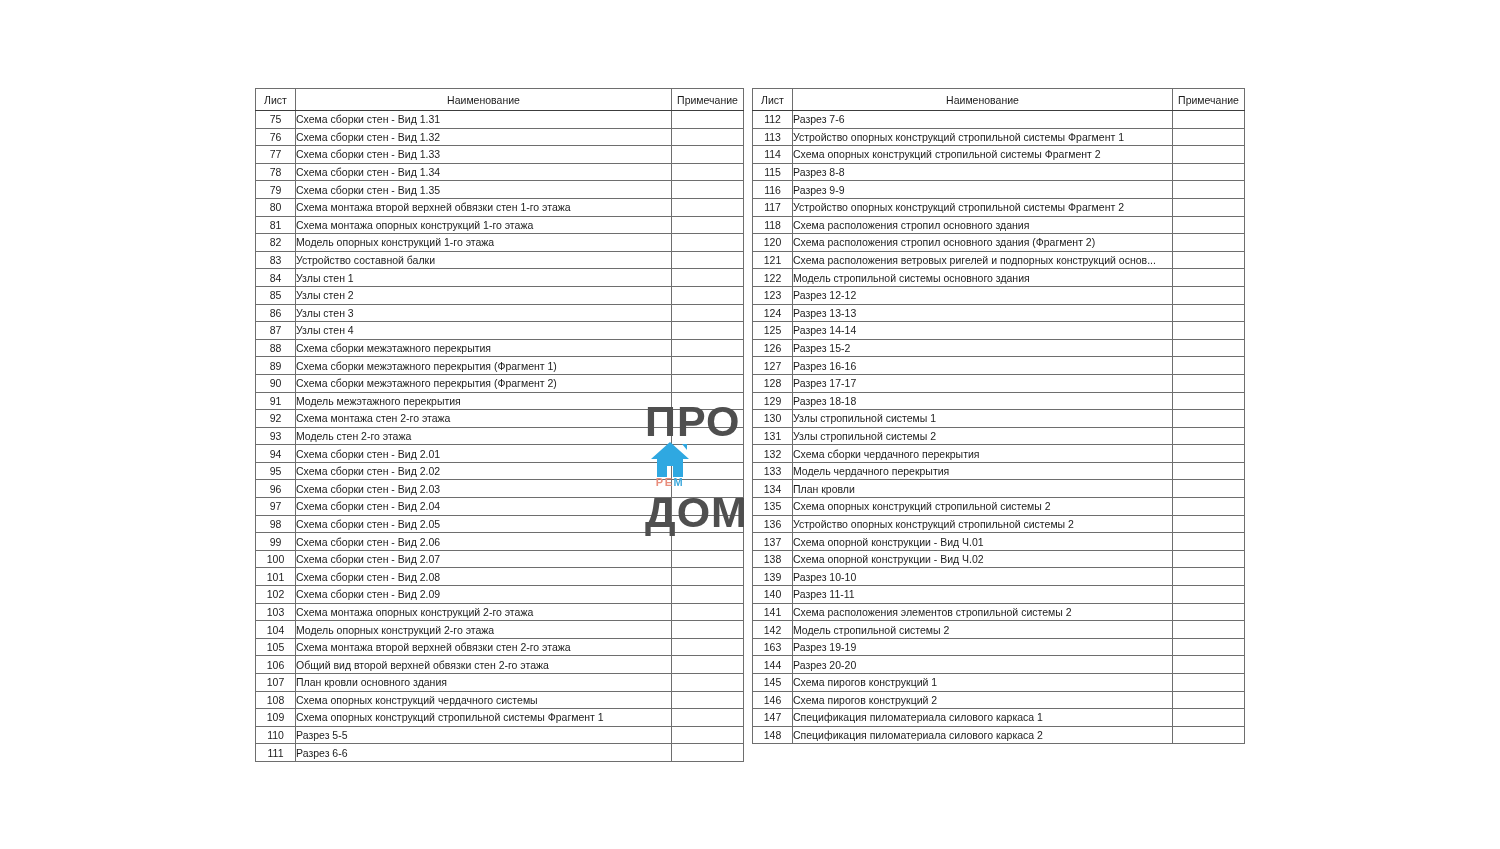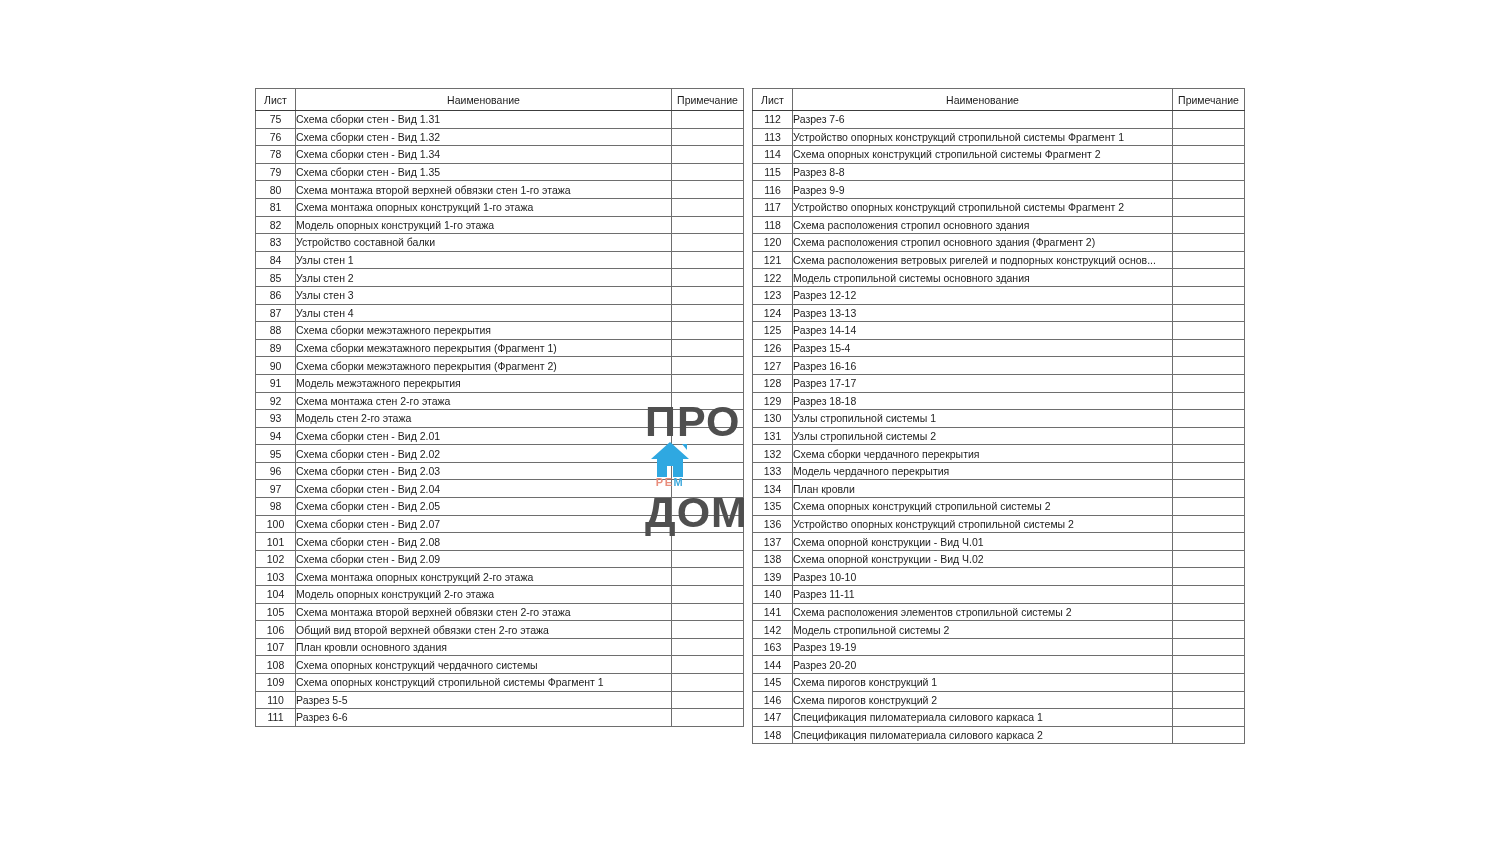--- a/index.html
+++ b/index.html
@@ -109,20 +109,25 @@
             <td class="col-sheet">75</td>
             <td class="col-name">Схема сборки стен - Вид 1.31</td>
             <td class="col-note"></td>
           </tr>
           <tr>
             <td class="col-sheet">76</td>
             <td class="col-name">Схема сборки стен - Вид 1.32</td>
             <td class="col-note"></td>
           </tr>
           <tr>
+            <td class="col-sheet">77</td>
+            <td class="col-name">Схема сборки стен - Вид 1.33</td>
+            <td class="col-note"></td>
+          </tr>
+          <tr>
             <td class="col-sheet">78</td>
             <td class="col-name">Схема сборки стен - Вид 1.34</td>
             <td class="col-note"></td>
           </tr>
           <tr>
             <td class="col-sheet">79</td>
             <td class="col-name">Схема сборки стен - Вид 1.35</td>
             <td class="col-note"></td>
           </tr>
           <tr>
@@ -211,20 +216,25 @@
             <td class="col-note"></td>
           </tr>
           <tr>
             <td class="col-sheet">97</td>
             <td class="col-name">Схема сборки стен - Вид 2.04</td>
             <td class="col-note"></td>
           </tr>
           <tr>
             <td class="col-sheet">98</td>
             <td class="col-name">Схема сборки стен - Вид 2.05</td>
+            <td class="col-note"></td>
+          </tr>
+          <tr>
+            <td class="col-sheet">99</td>
+            <td class="col-name">Схема сборки стен - Вид 2.06</td>
             <td class="col-note"></td>
           </tr>
           <tr>
             <td class="col-sheet">100</td>
             <td class="col-name">Схема сборки стен - Вид 2.07</td>
             <td class="col-note"></td>
           </tr>
           <tr>
             <td class="col-sheet">101</td>
             <td class="col-name">Схема сборки стен - Вид 2.08</td>
@@ -359,21 +369,21 @@
             <td class="col-name">Разрез 13-13</td>
             <td class="col-note"></td>
           </tr>
           <tr>
             <td class="col-sheet">125</td>
             <td class="col-name">Разрез 14-14</td>
             <td class="col-note"></td>
           </tr>
           <tr>
             <td class="col-sheet">126</td>
-            <td class="col-name">Разрез 15-4</td>
+            <td class="col-name">Разрез 15-2</td>
             <td class="col-note"></td>
           </tr>
           <tr>
             <td class="col-sheet">127</td>
             <td class="col-name">Разрез 16-16</td>
             <td class="col-note"></td>
           </tr>
           <tr>
             <td class="col-sheet">128</td>
             <td class="col-name">Разрез 17-17</td>

